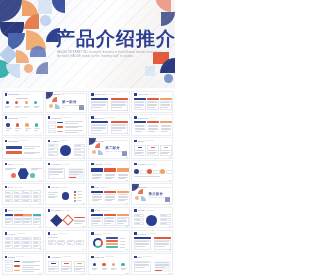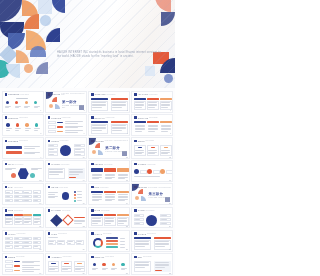--- a/index.html
+++ b/index.html
@@ -117,20 +117,21 @@
 
     <div class="shp q-bl" style="right:4px;top:-4px;width:16px;height:16px;background:#e4593a;opacity:.55;"></div>
     <div class="shp q-br" style="right:0px;top:12px;width:14px;height:14px;background:#2b3a7e;opacity:.8;"></div>
     <div class="shp" style="right:6px;top:52px;width:16px;height:12px;background:#e4593a;"></div>
     <div class="shp q-tl" style="right:0px;top:58px;width:15px;height:15px;background:#2b3a7e;"></div>
     <div class="shp circ" style="right:2px;top:74px;width:9px;height:9px;background:#5c76bd;opacity:.75;"></div>
     <div class="shp" style="right:20px;top:66px;width:10px;height:10px;background:#dfe9f6;"></div>
 
     <div class="hdr-stripes"></div>
 
+    <div class="title">产品介绍推介</div>
     <div class="subtitle">HAOJIE INTERNET INC started its business in Israel Esamo internet services to the world. HAOJIE stands for the "meeting land" in ancient.</div>
   </div>
 
   <div class="grid" id="grid">
       <div class="slide">
         <div class="s-hdr">
       <span class="mk"></span>
       <span class="tx">CONTENTS</span>
       <span class="tx2">Lorem ipsum</span>
     </div>

